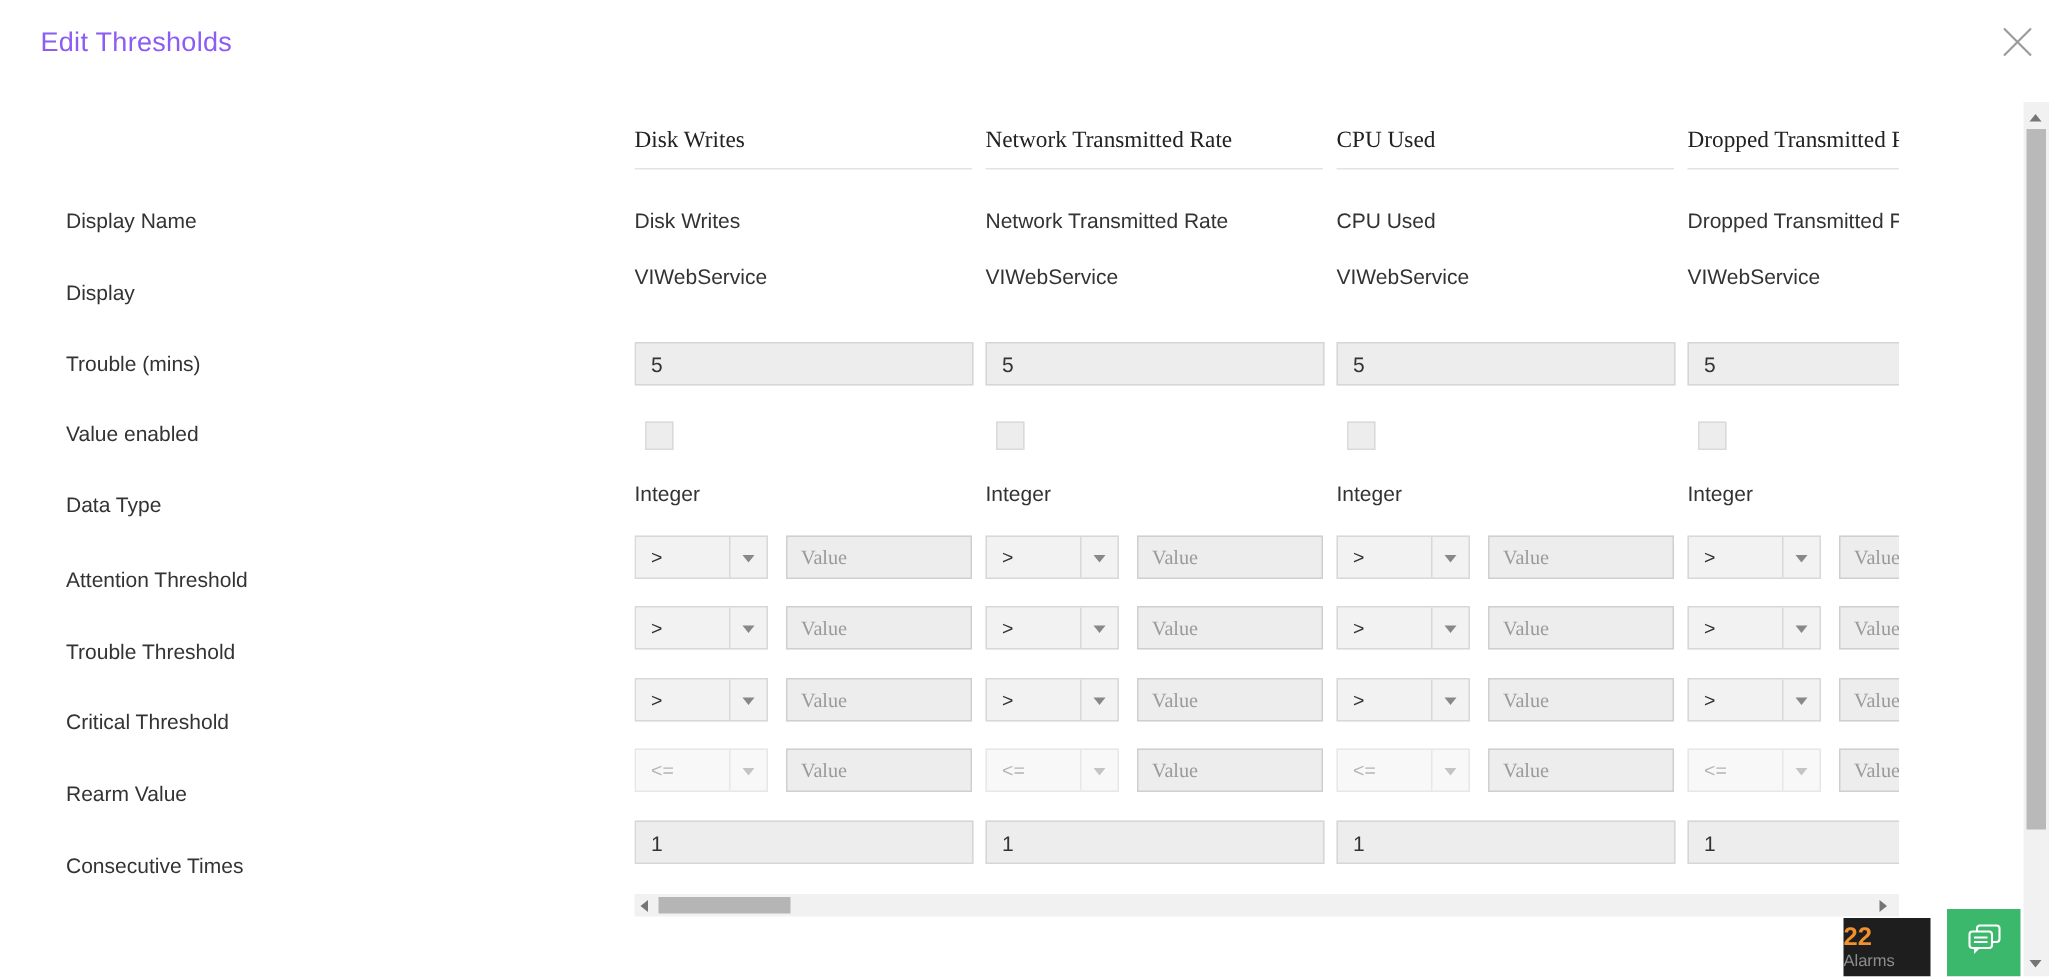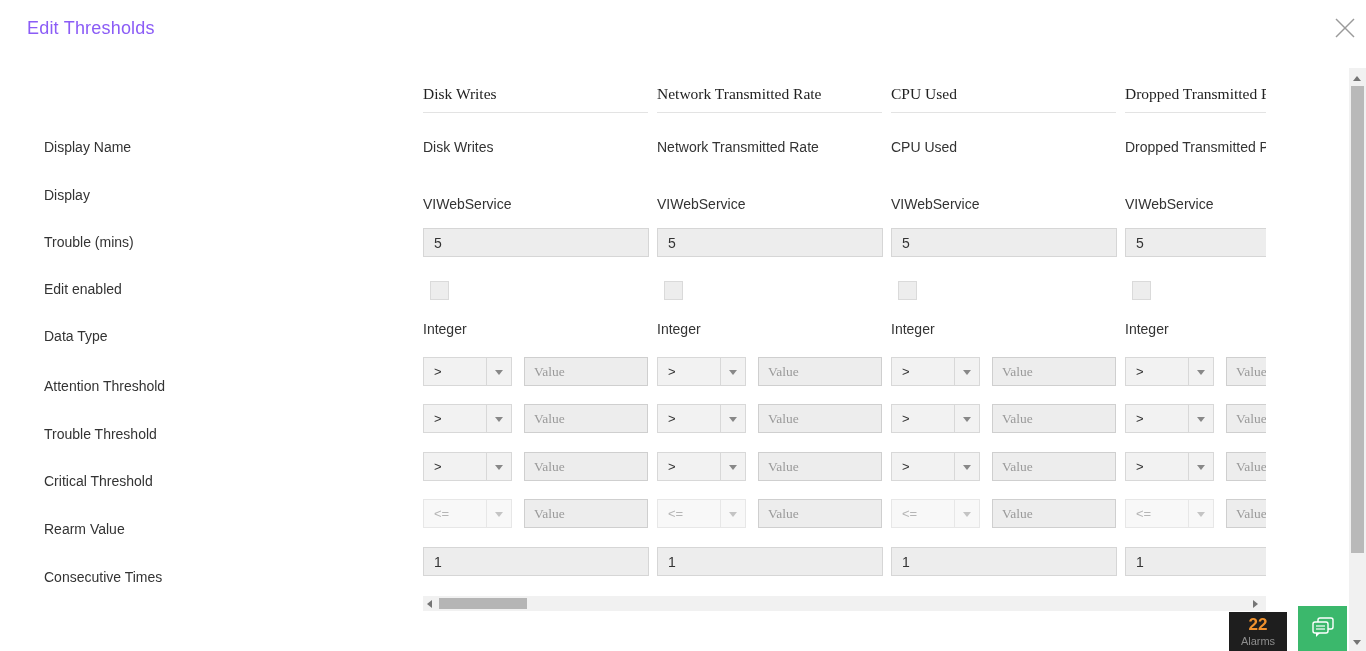--- a/index.html
+++ b/index.html
@@ -34,21 +34,21 @@
   .col { position: absolute; top: 0; width: 228px; height: 512px; }
   .c0{left:0}.c1{left:234px}.c2{left:468px}.c3{left:702px}
 
   .hdr {
     position: absolute; top: 5px; left: 0; width: 225px; height: 28px;
     font-family: "Liberation Serif", serif; font-size: 15.5px; color: #222;
     border-bottom: 1px solid #e3e3e3; white-space: nowrap; overflow: hidden;
   }
   .rowtext { position: absolute; left: 0; font-size: 14px; color: #333; white-space: nowrap; }
   .row-display { top: 59px; }
-  .row-protocol { top: 116px; text-align: center; }
+  .row-protocol { top: 96px; text-align: center; }
   .row-datatype { top: 241px; }
 
   .ti {
     position: absolute; left: 0; width: 226px; height: 29px;
     background: #ededed; border: 1px solid #d6d6d6;
     font-family: "Liberation Sans", sans-serif; font-size: 14px; color: #333;
     padding: 0 10px; outline: none;
   }
   .row-interval { top: 148px; }
   .row-consec { top: 467px; }
@@ -106,21 +106,21 @@
     background: #f1f1f1;
   }
   .vs-thumb { position: absolute; left: 2px; top: 18px; width: 13px; height: 467px; background: #b9b9b9; }
   .vs-up, .vs-down { position: absolute; left: 4px; width: 0; height: 0; }
   .vs-up   { top: 8px;    border-left: 4px solid transparent; border-right: 4px solid transparent; border-bottom: 5px solid #757575; }
   .vs-down { bottom: 6px; border-left: 4px solid transparent; border-right: 4px solid transparent; border-top: 5px solid #757575; }
 
   
   .alarms-badge {
     position: absolute; left: 1229px; top: 612px; width: 58px; height: 39px;
-    background: #1e1e1e; text-align: center; cursor: pointer;
+    background: #1e1e1e; text-align: left; cursor: pointer;
   }
   .alarms-count { color: #f0912d; font-size: 17px; font-weight: bold; line-height: 21px; margin-top: 2px; }
   .alarms-label { color: #8d8d8d; font-size: 11px; line-height: 12px; }
   .chat-btn {
     position: absolute; left: 1298px; top: 606px; width: 49px; height: 45px;
     background: #3bb86c; display: flex; align-items: center; justify-content: center;
     cursor: pointer;
   }
 </style>
 </head>
@@ -131,21 +131,21 @@
 <div class="close-btn">
   <svg width="24" height="24" viewBox="0 0 24 24">
     <line x1="3" y1="3" x2="21" y2="21" stroke="#9a9a9a" stroke-width="1.4"></line>
     <line x1="21" y1="3" x2="3" y2="21" stroke="#9a9a9a" stroke-width="1.4"></line>
   </svg>
 </div>
 
 <span class="field-label l0">Display Name</span>
 <span class="field-label l1">Display</span>
 <span class="field-label l2">Trouble (mins)</span>
-<span class="field-label l3">Edit enabled</span>
+<span class="field-label l3">Value enabled</span>
 <span class="field-label l4">Data Type</span>
 <span class="field-label l5">Attention Threshold</span>
 <span class="field-label l6">Trouble Threshold</span>
 <span class="field-label l7">Critical Threshold</span>
 <span class="field-label l8">Rearm Value</span>
 <span class="field-label l9">Consecutive Times</span>
 
 <div class="content">
 
   <div class="col c0">

